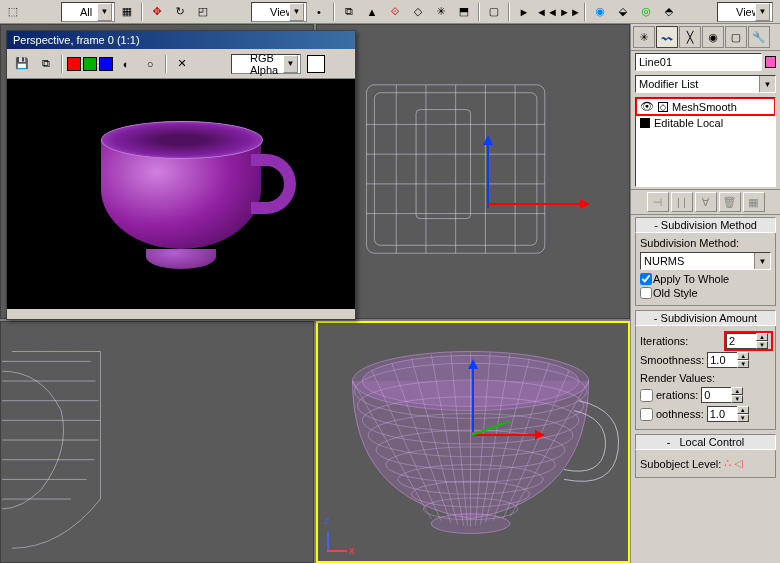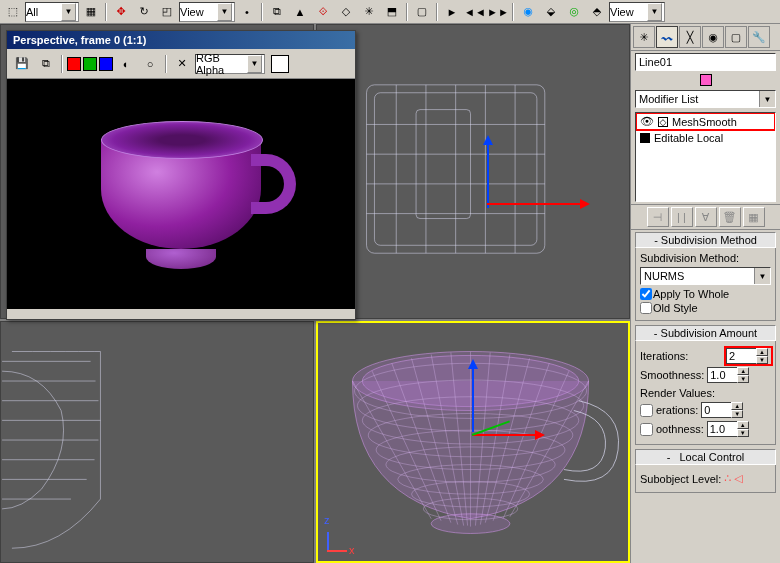--- a/index.html
+++ b/index.html
@@ -2,48 +2,48 @@
 <html><head>
 <meta charset="utf-8">
 <style>
 * { box-sizing: border-box; margin: 0; padding: 0; font-family: "MS Sans Serif", Tahoma, sans-serif; font-size: 11px; }
 body { background: #c0c0c0; width: 780px; height: 563px; overflow: hidden; position: relative; }
 
 
 .toolbar { background: #d4d0c8; height: 24px; border-bottom: 1px solid #888; display: flex; align-items: center; padding: 0 2px; gap: 1px; }
 .tool-btn { width: 22px; height: 20px; border: 1px solid #d4d0c8; display: flex; align-items: center; justify-content: center; cursor: pointer; }
 .tool-sep { width: 2px; height: 18px; border-left: 1px solid #888; border-right: 1px solid #fff; margin: 0 2px; }
-.tool-dd { height: 20px; border: 1px solid #888; border-top-color: #404040; border-left-color: #404040; background: #fff; padding: 1px 16px 1px 0; position: relative; min-width: 50px; display: flex; align-items: center; }
+.tool-dd { height: 20px; border: 1px solid #888; border-top-color: #404040; border-left-color: #404040; background: #fff; padding: 1px 16px 1px 18px; position: relative; min-width: 50px; display: flex; align-items: center; margin-left: 36px; }
 .tool-dd::after { content: "▼"; position: absolute; right: 2px; font-size: 8px; background: #d4d0c8; border: 1px solid #fff; border-right-color: #888; border-bottom-color: #888; width: 13px; height: 16px; display: flex; align-items: center; justify-content: center; top: 0; }
 
 
 .viewports { position: absolute; top: 24px; left: 0; width: 630px; height: 539px; display: grid; grid-template-columns: 1fr 1fr; grid-template-rows: 295px 1fr; gap: 2px; background: #808080; }
 .viewport { background: #5a5a5a; position: relative; border: 1px solid #404040; overflow: hidden; }
 .viewport.active { outline: 2px solid #ffff00; outline-offset: -2px; }
 
 
 .render-win { position: absolute; top: 30px; left: 6px; width: 350px; height: 290px; border: 1px solid #404040; background: #d4d0c8; box-shadow: 2px 2px 4px rgba(0,0,0,0.4); z-index: 10; }
-.render-title { background: linear-gradient(90deg, #0a246a, #3a6ea5); color: #fff; padding: 3px 6px; font-weight: bold; display: flex; align-items: center; justify-content: space-between; }
+.render-title { background: linear-gradient(90deg, #0a246a, #3a6ea5); color: #fff; padding: 3px 6px; font-weight: normal; display: flex; align-items: center; justify-content: space-between; }
 .render-toolbar { padding: 4px; display: flex; gap: 2px; align-items: center; border-bottom: 1px solid #888; height: 30px; background: #d4d0c8; }
 .swatch { width: 14px; height: 14px; border: 1px solid #000; }
 .render-img { background: #000; width: 100%; height: 230px; display: flex; align-items: center; justify-content: center; }
 
 
 .cup-body { width: 160px; height: 110px; background: radial-gradient(ellipse at 35% 30%, #d080e0, #9020a0 50%, #601070 80%); border-radius: 0 0 80px 80px / 0 0 60px 60px; position: relative; }
 .cup-body::before { content: ""; position: absolute; top: -18px; left: 0; width: 160px; height: 36px; border-radius: 50%; background: radial-gradient(ellipse, #501060 20%, #8020a0 60%, #b060d0 90%); border: 1px solid #c080e0; }
 .cup-body::after { content: ""; position: absolute; bottom: -20px; left: 45px; width: 70px; height: 20px; background: radial-gradient(ellipse at 40% 20%, #b060d0, #702080); border-radius: 0 0 35px 35px / 0 0 12px 12px; }
 .cup-handle { position: absolute; right: -35px; top: 15px; width: 45px; height: 60px; border: 12px solid #9030b0; border-left: none; border-radius: 0 40px 40px 0; }
 
 
 .cmd-panel { position: absolute; right: 0; top: 24px; width: 150px; height: 539px; background: #d4d0c8; border-left: 1px solid #888; display: flex; flex-direction: column; overflow: hidden; }
 .cmd-tabs { display: flex; padding: 2px; gap: 1px; border-bottom: 1px solid #888; }
 .cmd-tab { width: 22px; height: 22px; border: 1px solid #888; background: #d4d0c8; display: flex; align-items: center; justify-content: center; cursor: pointer; }
 .cmd-tab.active { background: #e8e4d8; border-color: #404040; }
 
-.panel-field { padding: 2px 4px; flex-direction: column; }
+.panel-field { padding: 2px 4px; }
 .panel-field input[type=text] { width: 100%; height: 18px; border: 1px solid #404040; border-right-color: #fff; border-bottom-color: #fff; background: #fff; padding: 0 3px; }
 .panel-dd { width: 100%; height: 18px; border: 1px solid #fff; border-top-color: #404040; border-left-color: #404040; background: #fff; padding: 0 3px; position: relative; display: flex; align-items: center; }
 .panel-dd::after { content: "▼"; position: absolute; right: 0; top: 0; width: 15px; height: 16px; font-size: 8px; background: #d4d0c8; border-left: 1px solid #888; display: flex; align-items: center; justify-content: center; }
 
 .mod-stack { margin: 2px 4px; height: 90px; background: #fff; border: 1px solid #404040; border-right-color: #fff; border-bottom-color: #fff; overflow: auto; }
 .mod-item { padding: 2px 4px; display: flex; gap: 4px; align-items: center; cursor: pointer; }
 .mod-item.highlighted { outline: 2px solid red; outline-offset: -1px; }
 .mod-icon { width: 10px; height: 10px; border: 1px solid #000; background: #fff; display: inline-block; text-align: center; line-height: 8px; font-size: 9px; }
 
 .stack-btns { display: flex; padding: 2px 4px; gap: 2px; border-top: 1px solid #888; border-bottom: 1px solid #888; justify-content: center; }

